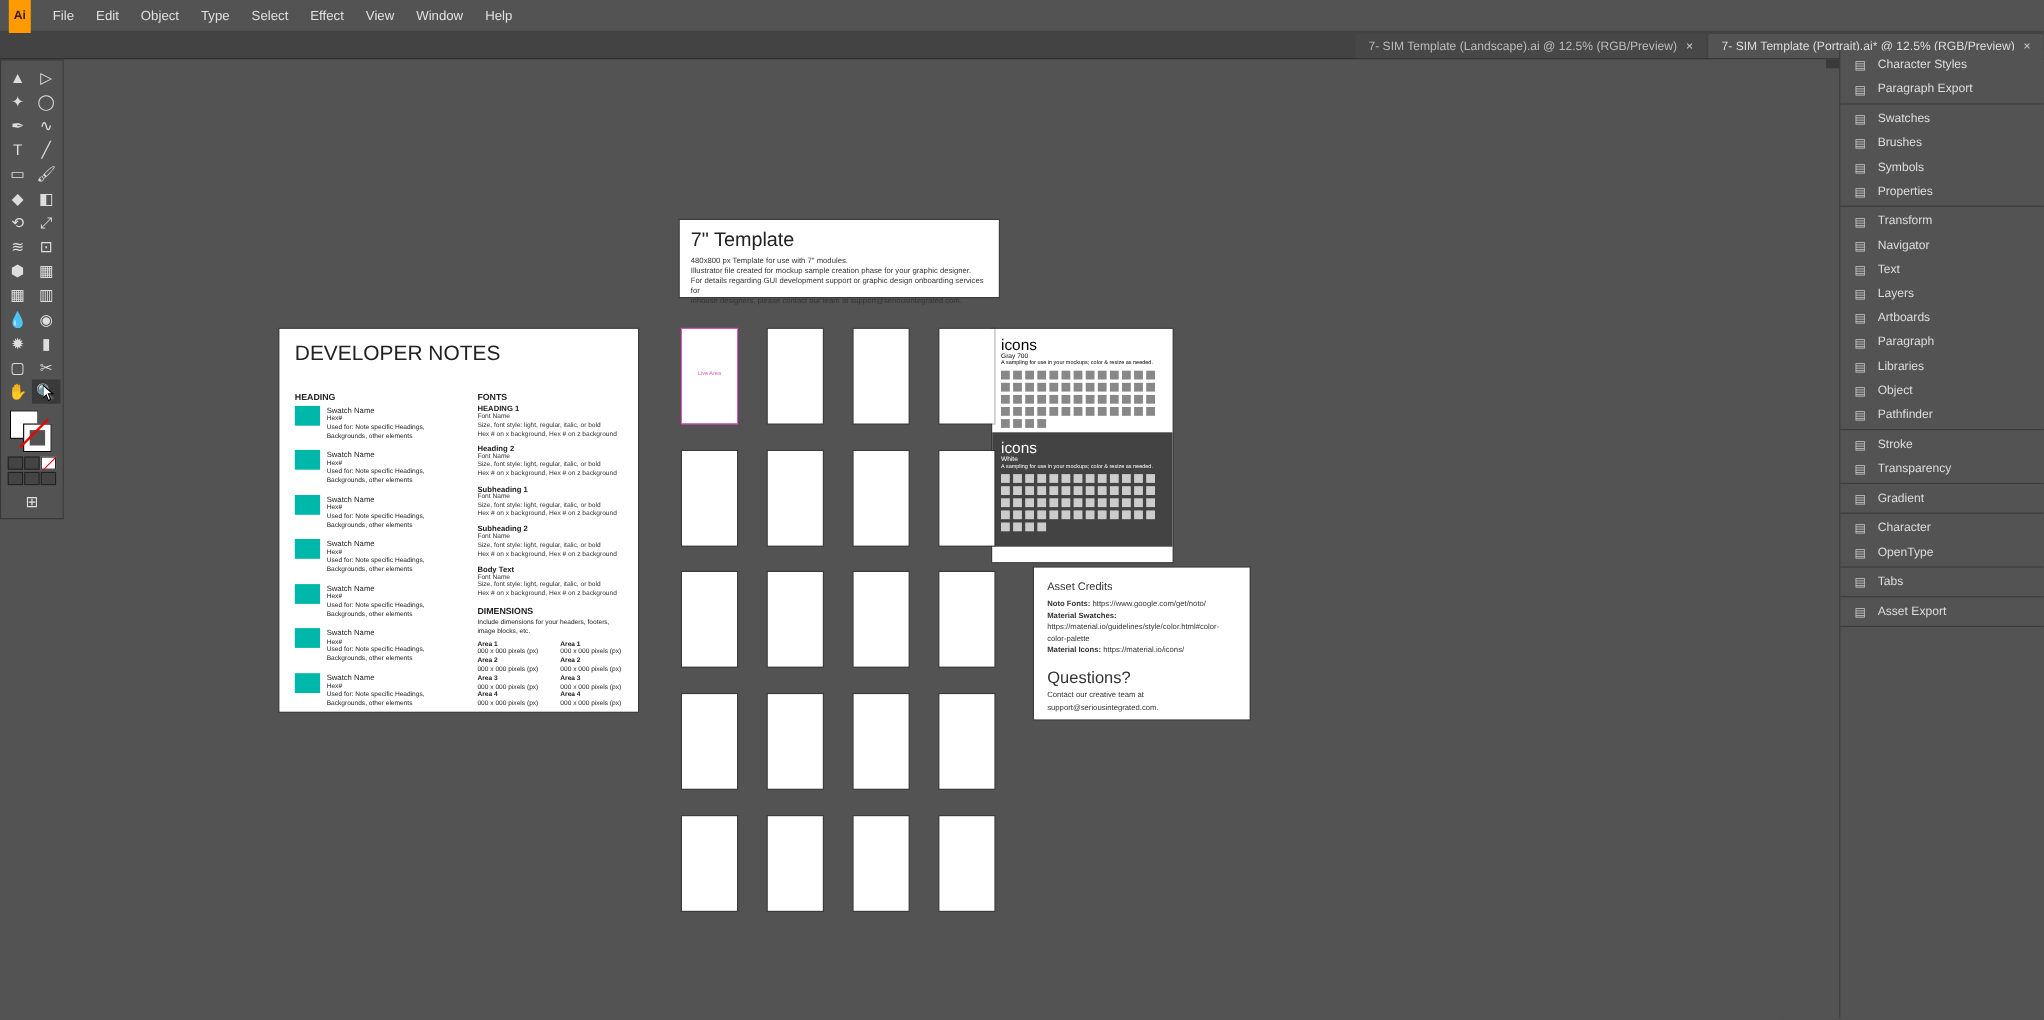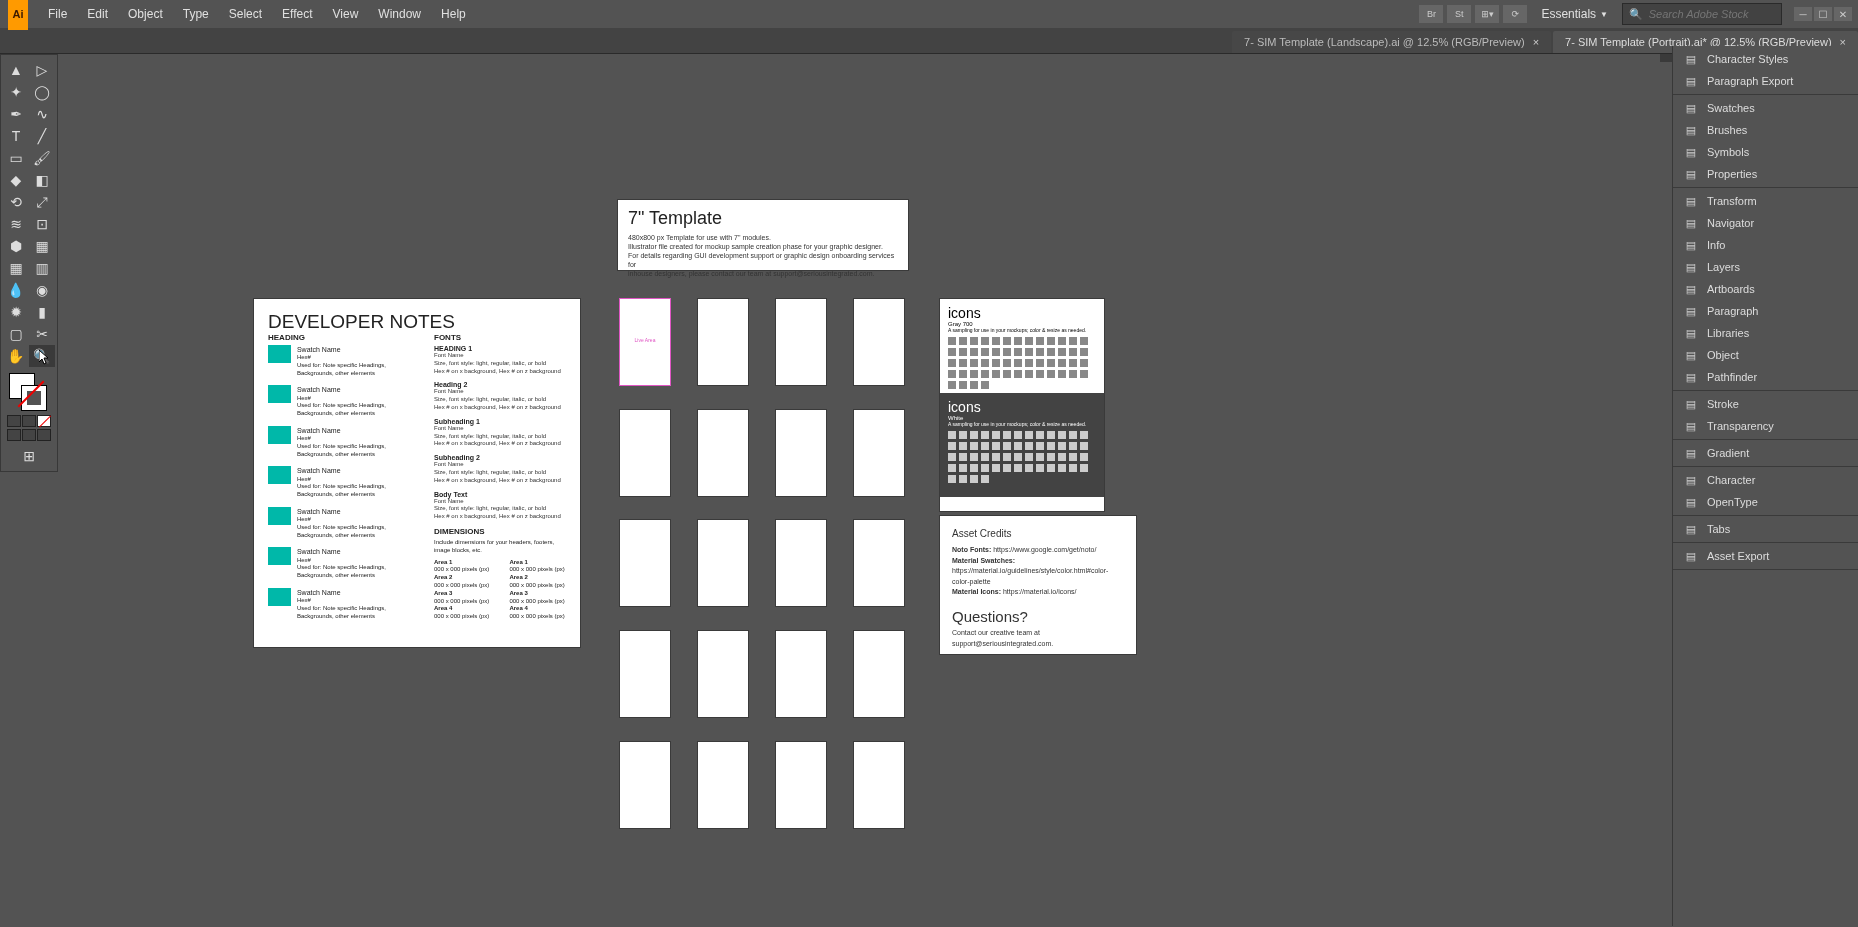--- a/index.html
+++ b/index.html
@@ -53,42 +53,42 @@
 
 .artboard { position:absolute; background:#fff; box-shadow:0 0 0 1px rgba(0,0,0,0.3); }
 
 
 .title-card { left:560px; top:146px; width:290px; height:70px; padding:8px 10px; color:#222; }
 .title-card h1 { font-weight:300; font-size:18px; margin-bottom:4px; }
 .title-card p { font-size:7px; line-height:1.3; color:#333; }
 
 
 .dev-notes { left:196px; top:245px; width:326px; height:348px; padding:12px 14px; color:#222; }
-.dev-notes h2 { font-weight:300; font-size:19px; margin-bottom:0; }
+.dev-notes h2 { font-weight:300; font-size:19px; margin-bottom:24px; }
 .dev-cols { display:flex; gap:16px; }
 .col-colors { flex:0 0 150px; }
 .col-fonts { flex:1; }
 .sect-title { font-size:8px; font-weight:bold; margin-bottom:3px; }
 .swatch-row { display:flex; gap:6px; margin-bottom:8px; }
 .sw-box { width:32px; height:18px; background:#00b8a9; }
 .sw-text { font-size:6px; line-height:1.3; }
 .sw-text .sname { font-size:7px; }
 .font-block { margin-bottom:6px; }
 .font-block .fh { font-size:7px; font-weight:bold; }
 .font-block .fd { font-size:6px; line-height:1.3; color:#333; }
 .dim-block { font-size:6px; line-height:1.3; }
 .dim-cols { display:flex; gap:20px; margin-top:4px; }
 
 
 .tpl { width:50px; height:86px; }
 .tpl.sel { outline:1px solid #e056c4; }
 .live-area { font-size:5px; color:#e056c4; text-align:center; margin-top:38px; }
 
 
-.icons-board { left:882px; top:245px; width:164px; height:212px; padding:6px 8px; }
+.icons-board { left:844px; top:245px; width:164px; height:212px; padding:6px 8px; }
 .icons-board .ih { font-size:14px; font-weight:300; }
 .icons-board .isub { font-size:6px; }
 .icon-grid { display:flex; flex-wrap:wrap; gap:3px; margin-top:4px; }
 .icon-grid span { width:8px; height:8px; background:#888; }
 .icons-board .dark-section { background:#434343; color:#fff; margin:4px -8px -6px -8px; padding:6px 8px 14px 8px; }
 .dark-section .icon-grid span { background:#ccc; }
 
 
 .credits-board { left:882px; top:462px; width:196px; height:138px; padding:10px 12px; font-size:7px; color:#333; line-height:1.5; }
 .credits-board .ch { font-size:10px; margin-bottom:4px; }
@@ -113,41 +113,20 @@
       <div class="menu-item">File</div>
       <div class="menu-item">Edit</div>
       <div class="menu-item">Object</div>
       <div class="menu-item">Type</div>
       <div class="menu-item">Select</div>
       <div class="menu-item">Effect</div>
       <div class="menu-item">View</div>
       <div class="menu-item">Window</div>
       <div class="menu-item">Help</div>
     </div>
-  <div class="menubar-right">
-    <div id="top-icons" style="display:flex;gap:4px;">
-        <div class="icon-box">Br</div>
-        <div class="icon-box">St</div>
-        <div class="icon-box">⊞▾</div>
-        <div class="icon-box">⟳</div>
-      </div>
-    <div class="workspace-label">
-      <span>Essentials</span>
-      <span class="chev">▼</span>
-    </div>
-    <div class="search-stock">
-      <span class="mag">🔍</span>
-      <input placeholder="Search Adobe Stock" style="">
-    </div>
-    <div class="win-btns">
-      <div>─</div>
-      <div>☐</div>
-      <div>✕</div>
-    </div>
-  </div>
 </div>
 
 <div class="tabbar" id="tabbar">
     <div class="tab inactive">
       <span>7- SIM Template (Landscape).ai @ 12.5% (RGB/Preview)</span>
       <span class="close">×</span>
     </div>
     <div class="tab active">
       <span>7- SIM Template (Portrait).ai* @ 12.5% (RGB/Preview)</span>
       <span class="close">×</span>
@@ -268,21 +247,21 @@
       <div class="panel-item">
         <div class="picon">▤</div>
         <span>Transform</span>
       </div>
       <div class="panel-item">
         <div class="picon">▤</div>
         <span>Navigator</span>
       </div>
       <div class="panel-item">
         <div class="picon">▤</div>
-        <span>Info</span>
+        <span>Text</span>
       </div>
       <div class="panel-item">
         <div class="picon">▤</div>
         <span>Layers</span>
       </div>
       <div class="panel-item">
         <div class="picon">▤</div>
         <span>Artboards</span>
       </div>
       <div class="panel-item">

